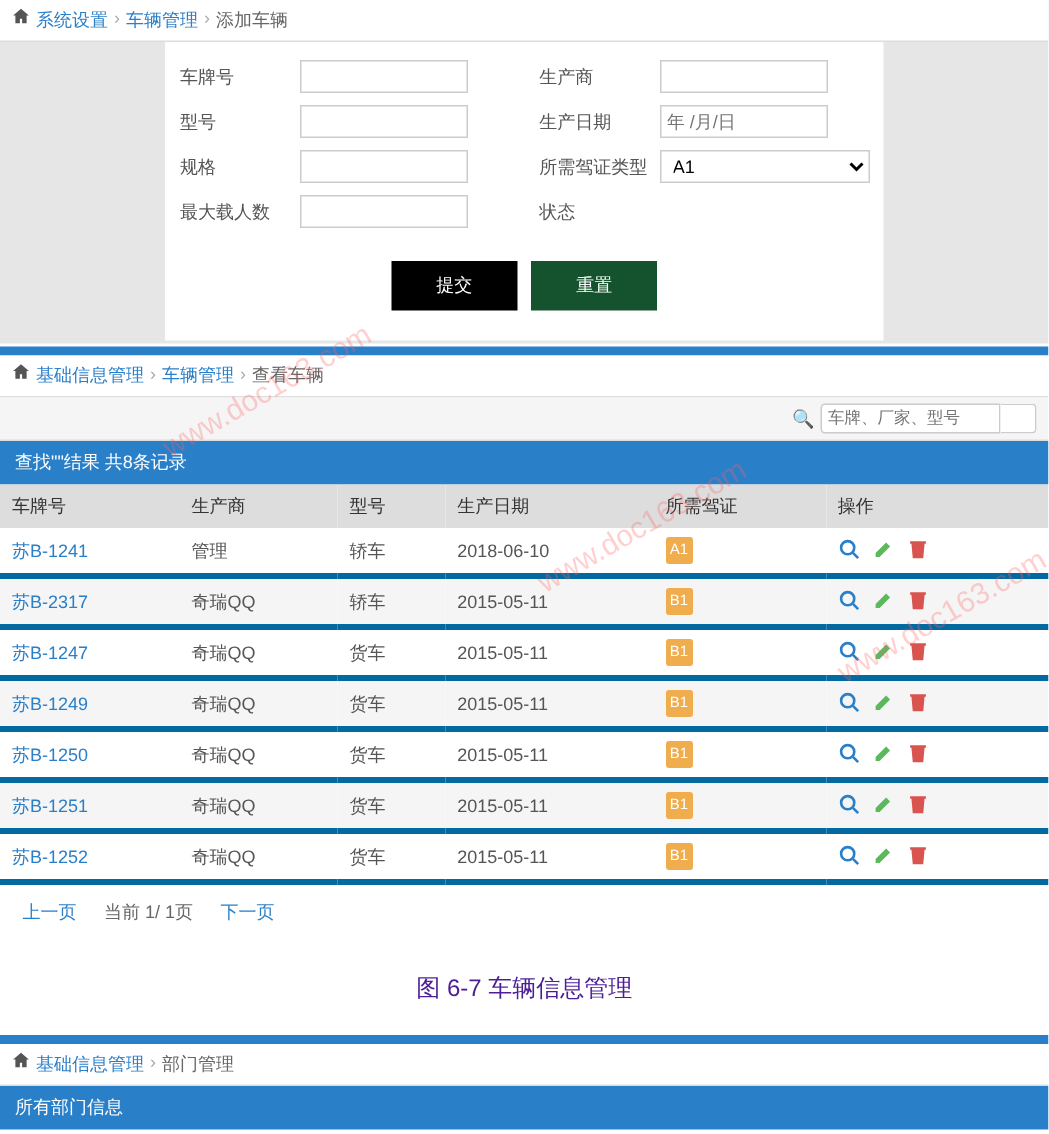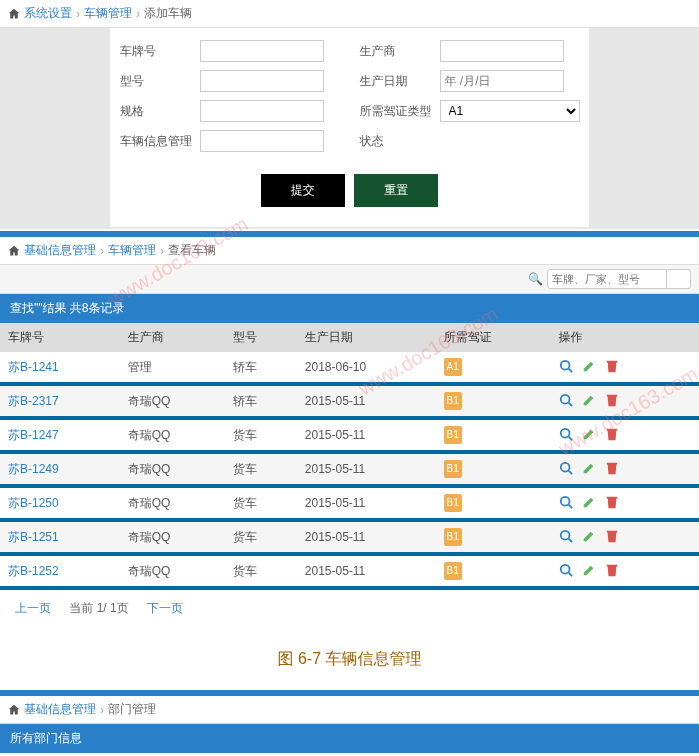--- a/index.html
+++ b/index.html
@@ -1,27 +1,27 @@
 <!DOCTYPE html>
 <html><head>
 <meta charset="utf-8">
 <style>
 *{margin:0;padding:0;box-sizing:border-box;font-family:Arial,"Microsoft YaHei",sans-serif;font-size:12px}
 body{background:#fff;width:699px}
 .section{margin-bottom:2px}
 .gray-bg{background:#e6e6e6}
-.crumb{background:#fff;padding:5px 8px;color:#666;border-bottom:1px solid #ddd;display:flex;align-items:center;gap:4px}
+.crumb{background:#fff;padding:5px 8px;color:#666;border-bottom:1px solid #ddd;display:flex;align-items:flex-start;gap:4px}
 .crumb a{color:#2a7fc9;text-decoration:none}
 .crumb .sep{color:#aaa}
 .home-ic{width:12px;height:12px;display:inline-block}
 .form-area{background:#fff;margin:0 110px;padding:8px 0}
 .form-row{display:flex;padding:4px 0}
 .form-group{flex:1;display:flex;align-items:center}
 .form-label{width:90px;color:#555;padding-left:10px}
-.form-input{width:124px;height:22px;border:1px solid #ccc;padding:0 4px;background:#fff}
+.form-input{width:112px;height:22px;border:1px solid #ccc;padding:0 4px;background:#fff}
 .form-select{width:140px;height:22px;border:1px solid #ccc;background:#fff;padding:0 4px}
 .btn-row{text-align:center;padding:10px 0 20px;background:#fff;margin:0 110px}
 .btn{display:inline-block;padding:8px 30px;color:#fff;border:none;cursor:pointer;margin:0 3px}
 .btn-primary{background:#000000}
 .btn-secondary{background:#14532d}
 .blue-bar{background:#2a7fc9;height:6px}
 .search-bar{background:#f5f5f5;padding:4px 8px;display:flex;justify-content:flex-end;align-items:center;border-bottom:1px solid #ddd}
 .search-input{width:120px;height:20px;border:1px solid #ccc;border-radius:3px 0 0 3px;padding:0 4px;font-size:11px}
 .search-btn{height:20px;width:24px;background:#fff;border:1px solid #ccc;border-left:none;border-radius:0 3px 3px 0}
 .blue-header{background:#2a7fc9;color:#fff;padding:6px 10px;font-size:12px}
@@ -31,21 +31,21 @@
 tr:nth-child(even) td{background:#f5f5f5}
 .link{color:#2a7fc9;text-decoration:none}
 .badge{display:inline-block;width:18px;height:18px;color:#fff;text-align:center;line-height:18px;font-size:10px;border-radius:2px}
 .action-cell{text-align:left}
 .act-ic{display:inline-block;width:14px;height:14px;margin-right:6px;cursor:pointer}
 .ic-view{color:#2a7fc9}
 .ic-edit{color:#5cb85c}
 .ic-del{color:#d9534f}
 .pager{text-align:left;padding:10px 0;color:#666}
 .pager a{color:#2a7fc9;text-decoration:none;margin:0 15px}
-.caption{text-align:center;padding:20px 0;font-size:16px;color:#a16207}
+.caption{text-align:center;padding:20px 0;font-size:16px;color:#4c1d95}
 .watermark{position:absolute;color:rgba(255,100,100,0.3);font-size:20px;transform:rotate(-30deg);pointer-events:none;z-index:100}
 .wm1{top:340px;left:350px}
 .wm2{top:250px;left:100px}
 .wm3{top:400px;left:550px}
 </style>
 </head>
 <body>
 
 <div class="watermark wm1">www.doc163.com</div>
 <div class="watermark wm2">www.doc163.com</div>
@@ -88,21 +88,21 @@
           <span class="form-label">规格</span>
           <input class="form-input" style="">
         </div>
       <div class="form-group">
           <span class="form-label">所需驾证类型</span>
           <select class="form-select"><option>A1</option></select>
         </div>
     </div>
     <div class="form-row">
       <div class="form-group">
-          <span class="form-label">车辆信息管理</span>
+          <span class="form-label">最大载人数</span>
           <input class="form-input" style="">
         </div>
       <div class="form-group">
           <span class="form-label">状态</span>
         </div>
     </div>
   </div>
   <div class="btn-row">
     <button class="btn btn-primary">提交</button>
     <button class="btn btn-secondary">重置</button>

